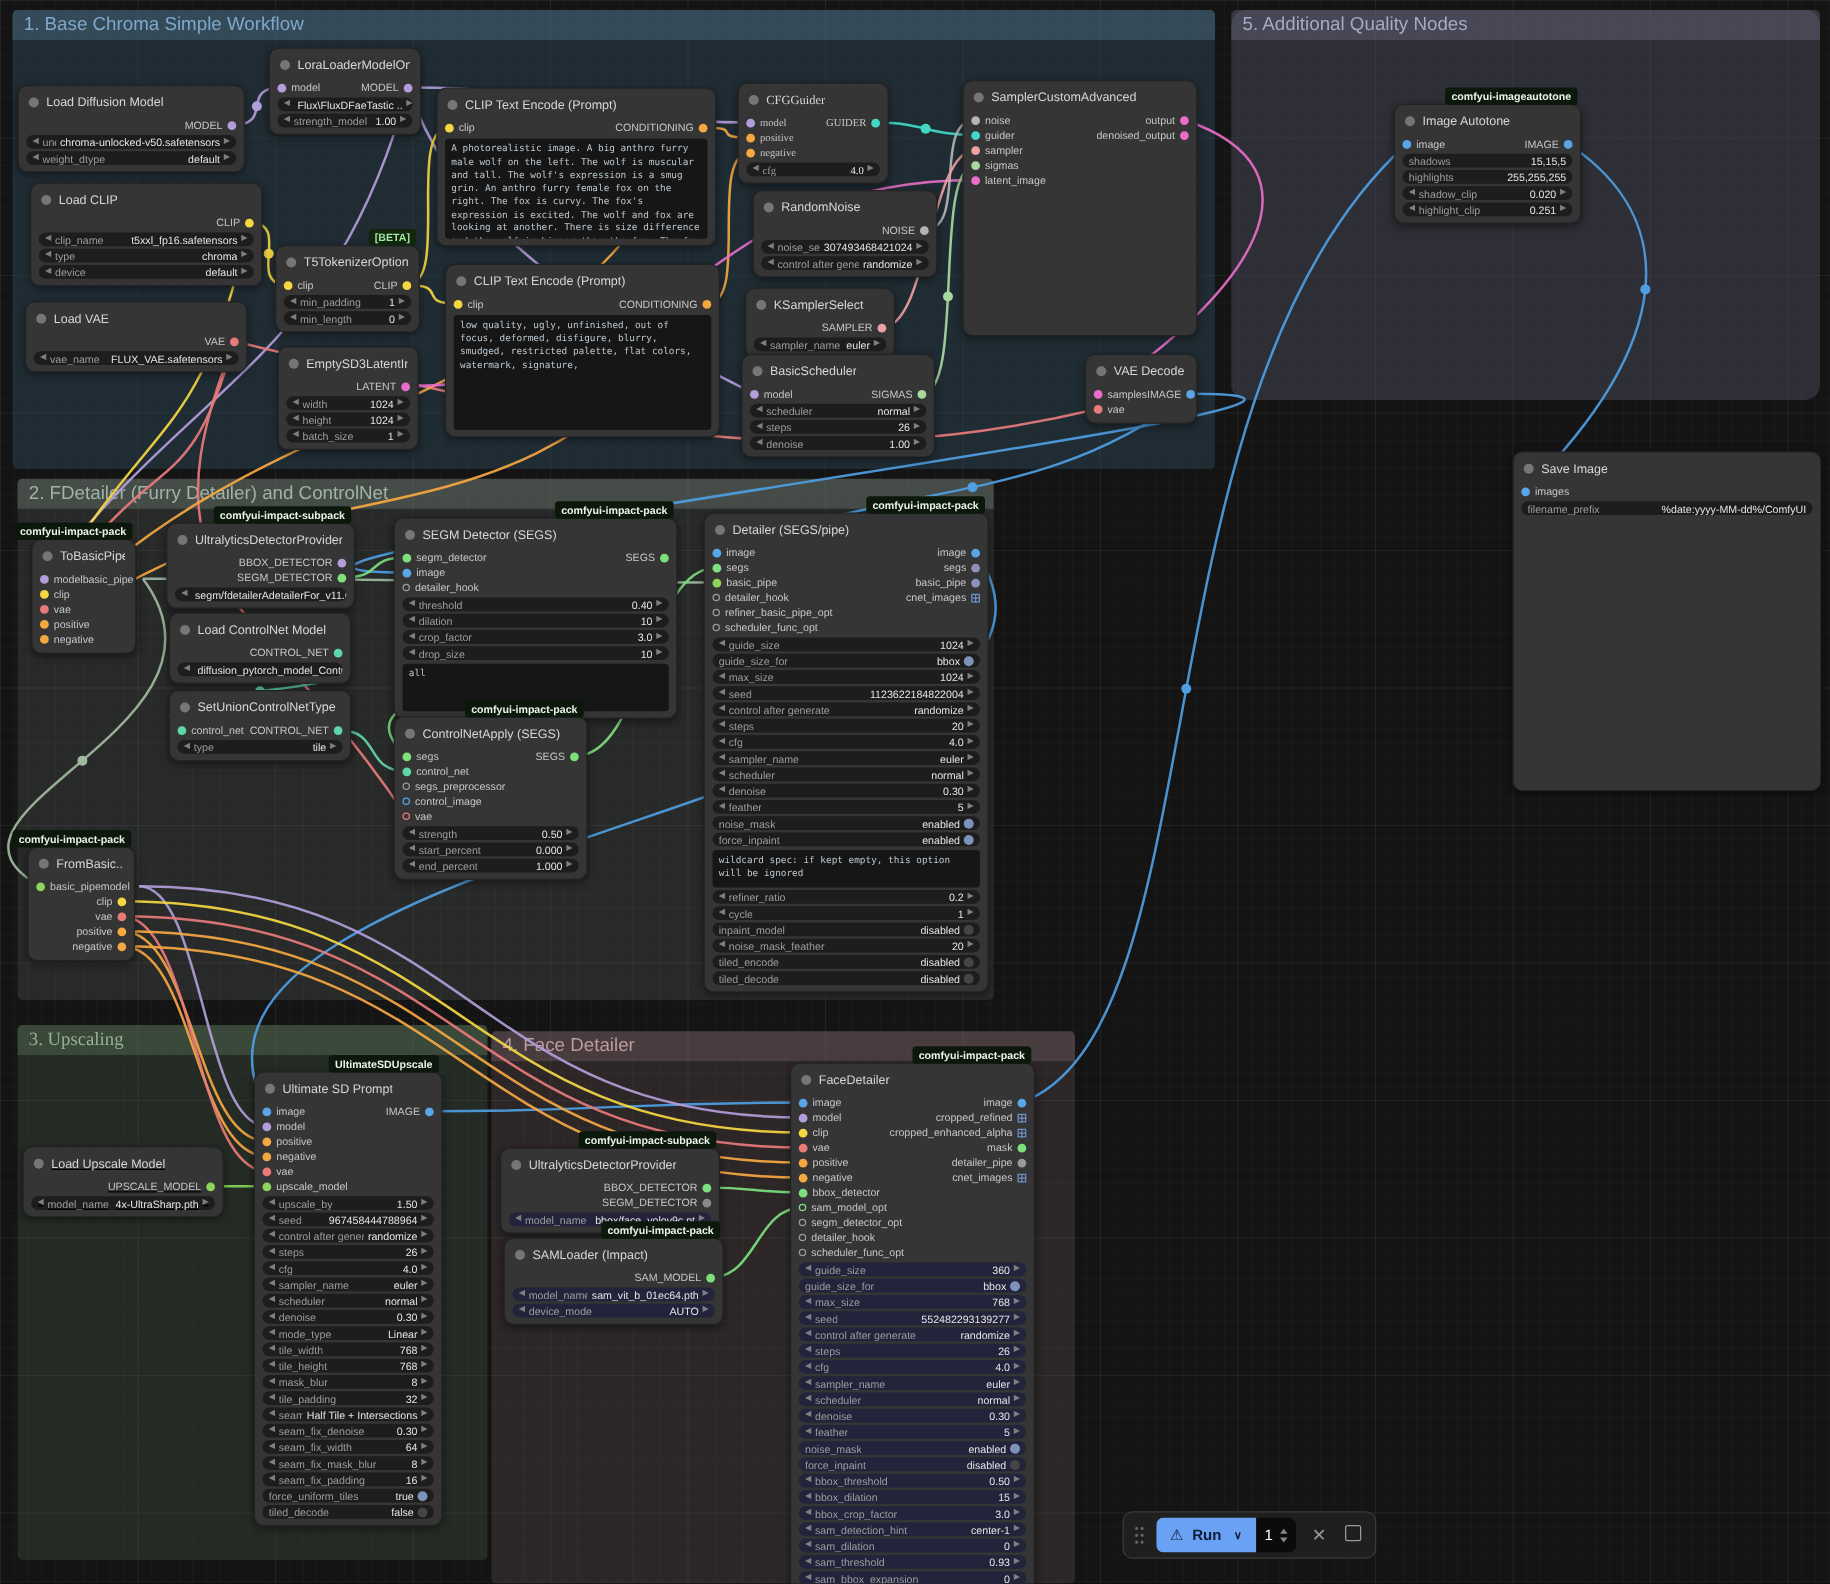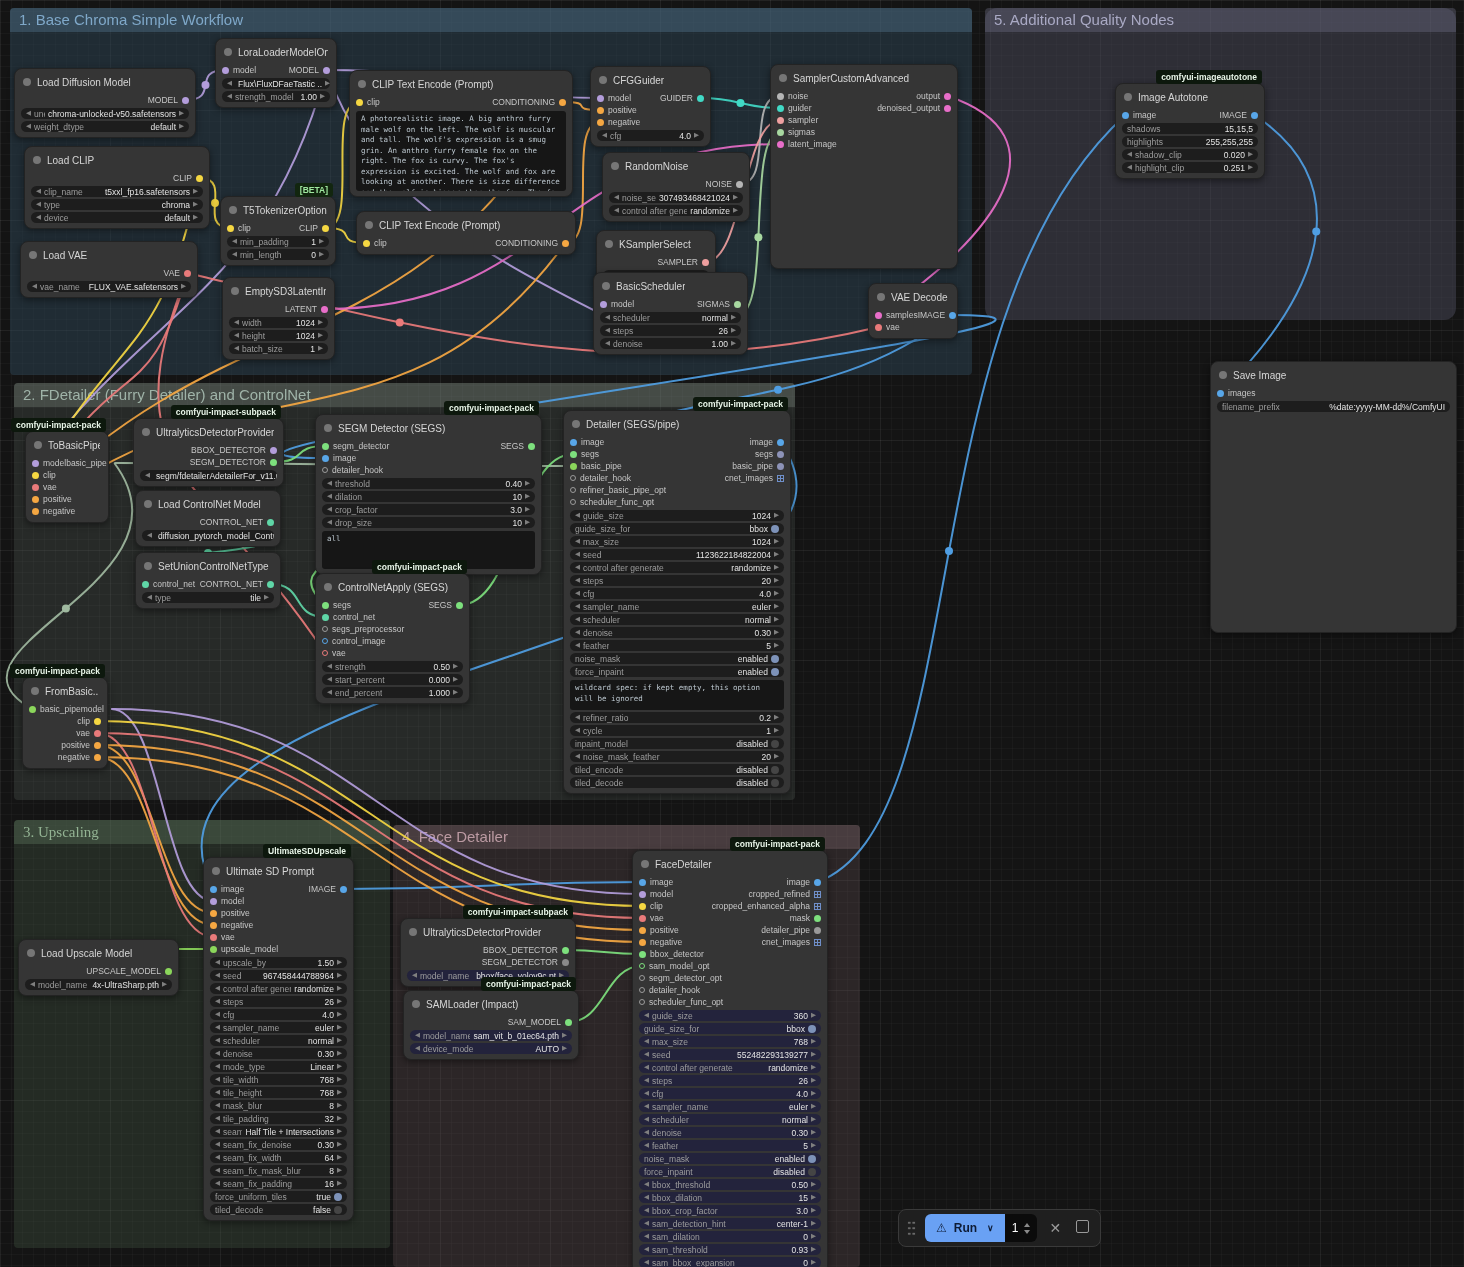--- a/index.html
+++ b/index.html
@@ -296,20 +296,21 @@
             <span class="p-side">
               <span class="p-dot dot" style="background: rgb(245, 215, 66);"></span>
               <span>clip</span>
             </span>
             <span class="p-side">
               <span>CONDITIONING</span>
               <span class="p-dot dot" style="background: rgb(245, 167, 66);"></span>
             </span>
           </div>
         </div>
+        <div class="area" style="height: 92px;">low quality, ugly, unfinished, out of focus, deformed, disfigure, blurry, smudged, restricted palette, flat colors, watermark, signature,</div>
       </div>
       <div class="node" style="left: 20px; top: 241px; width: 178px;">
         <div class="n-head">
           <span class="n-dot"></span>
           <span class="n-title">Load VAE</span>
         </div>
         <div class="ports">
           <div class="p-row">
             <span class="p-side"></span>
             <span class="p-side">
@@ -351,21 +352,21 @@
           <span class="wv">1024</span>
           <span class="arr">▶</span>
         </div>
         <div class="widget">
           <span class="arr">◀</span>
           <span class="wl">batch_size</span>
           <span class="wv">1</span>
           <span class="arr">▶</span>
         </div>
       </div>
-      <div class="node" style="left: 590px; top: 66px; width: 121px;">
+      <div class="node" style="left: 590px; top: 66px; width: 121px; font-family: Liberation Serif, serif;">
         <div class="n-head">
           <span class="n-dot"></span>
           <span class="n-title">CFGGuider</span>
         </div>
         <div class="ports">
           <div class="p-row">
             <span class="p-side">
               <span class="p-dot dot" style="background: rgb(179, 157, 219);"></span>
               <span>model</span>
             </span>
@@ -437,21 +438,21 @@
             </span>
           </div>
         </div>
         <div class="widget">
           <span class="arr">◀</span>
           <span class="wl">sampler_name</span>
           <span class="wv">euler</span>
           <span class="arr">▶</span>
         </div>
       </div>
-      <div class="node" style="left: 593px; top: 272px; width: 155px;">
+      <div class="node" style="left: 593px; top: 283px; width: 155px;">
         <div class="n-head">
           <span class="n-dot"></span>
           <span class="n-title">BasicScheduler</span>
         </div>
         <div class="ports">
           <div class="p-row">
             <span class="p-side">
               <span class="p-dot dot" style="background: rgb(179, 157, 219);"></span>
               <span>model</span>
             </span>
@@ -1006,21 +1007,21 @@
           </div>
           <div class="p-row">
             <span class="p-side"></span>
             <span class="p-side">
               <span>negative</span>
               <span class="p-dot dot" style="background: rgb(245, 167, 66);"></span>
             </span>
           </div>
         </div>
       </div>
-      <div class="node" style="left: 18px; top: 939px; width: 161px;">
+      <div class="node" style="left: 18px; top: 917px; width: 161px; text-decoration: underline;">
         <div class="n-head">
           <span class="n-dot"></span>
           <span class="n-title">Load Upscale Model</span>
         </div>
         <div class="ports">
           <div class="p-row">
             <span class="p-side"></span>
             <span class="p-side">
               <span>UPSCALE_MODEL</span>
               <span class="p-dot dot" style="background: rgb(139, 214, 91);"></span>

